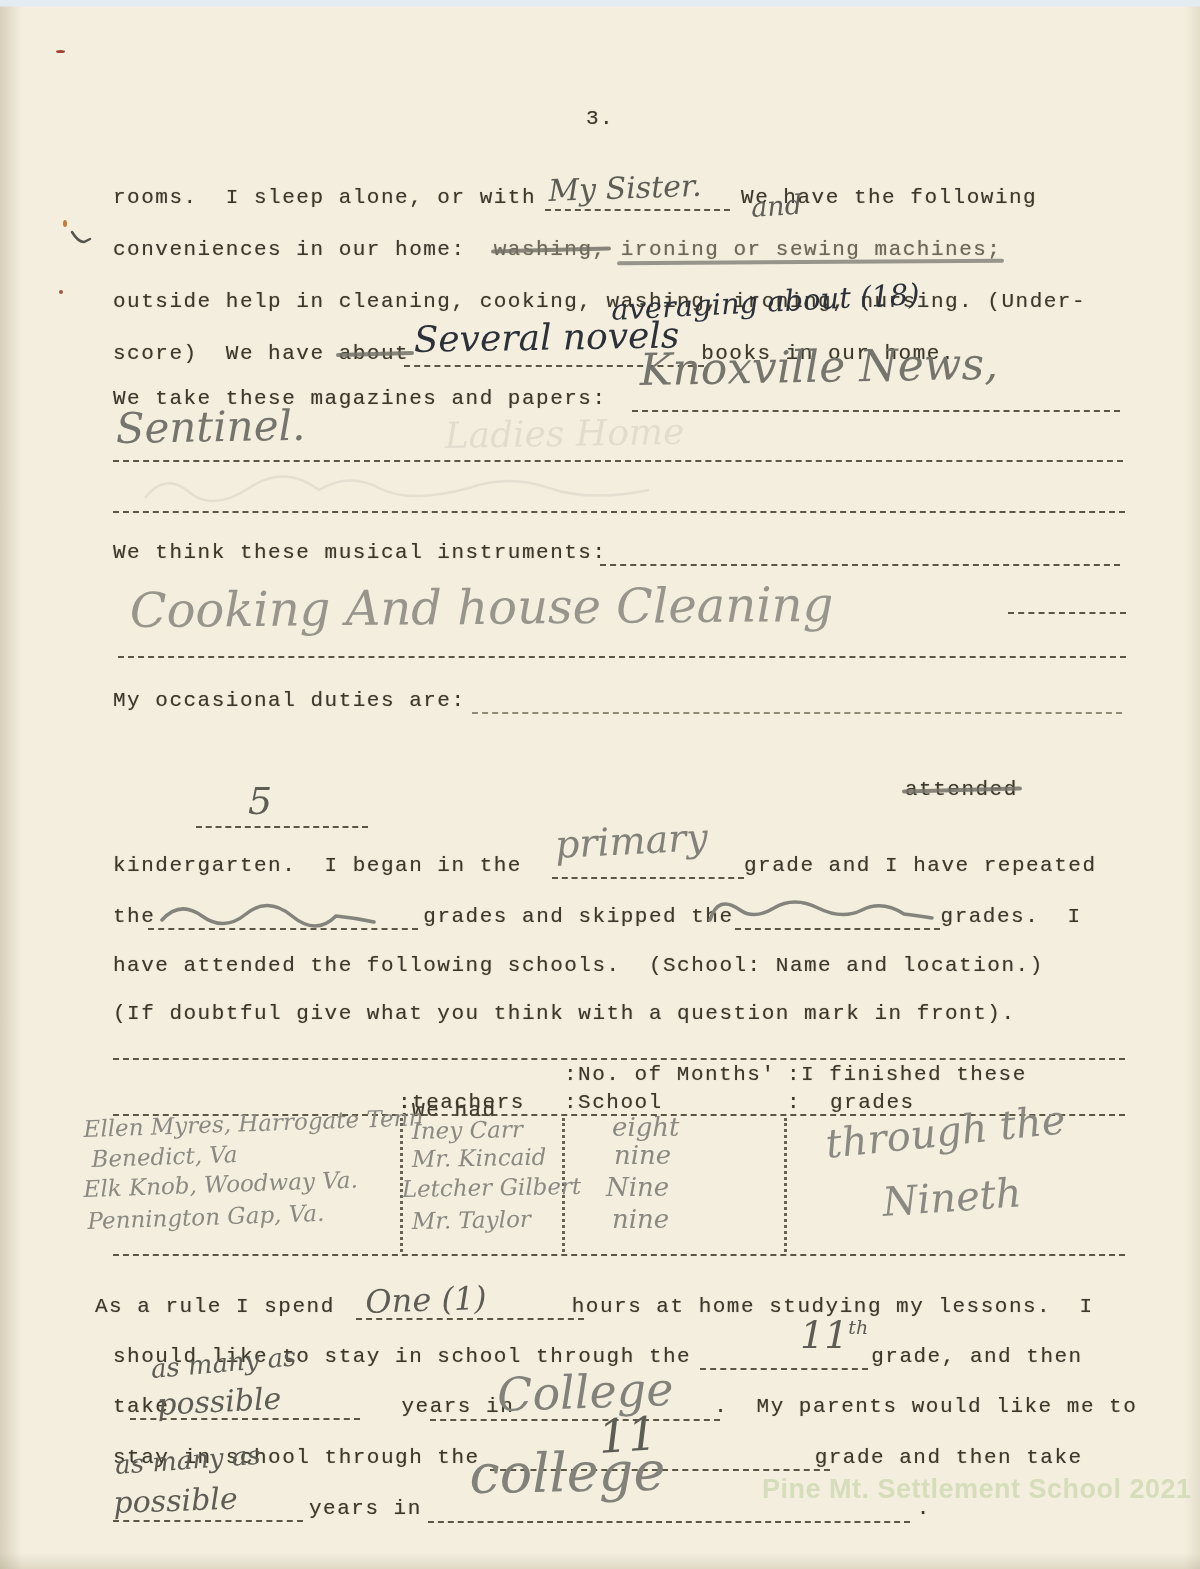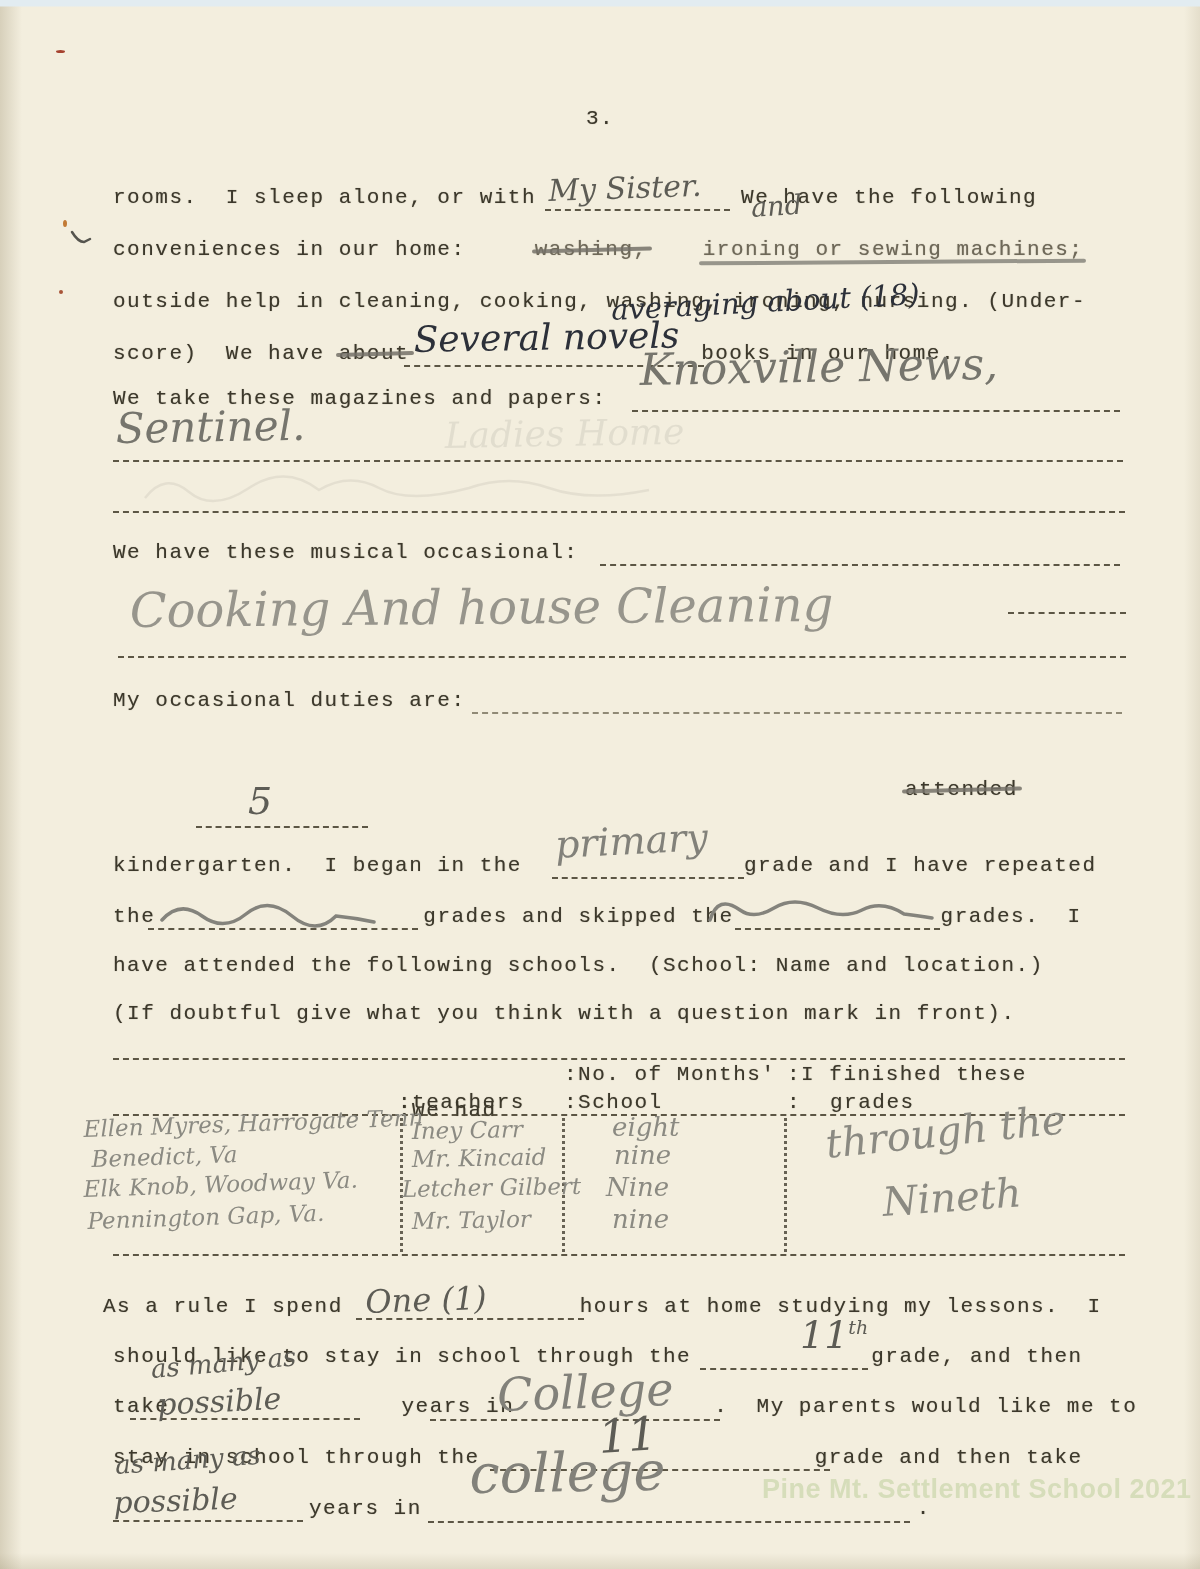--- a/index.html
+++ b/index.html
@@ -10,21 +10,21 @@
       linear-gradient(90deg,rgba(150,138,105,.30) 0px,rgba(150,138,105,0) 22px),
       linear-gradient(270deg,rgba(150,138,105,.16) 0px,rgba(150,138,105,0) 16px),
       linear-gradient(0deg,rgba(150,138,105,.22) 0px,rgba(150,138,105,0) 16px),
       #f3eede;
     font-family:"Liberation Mono",monospace;
   }
   .tw{font-size:21px;line-height:1;letter-spacing:1.5px;color:#3c382b;white-space:pre;
       text-shadow:0 0 1px rgba(60,55,40,.45);}
   .line{position:absolute;white-space:pre;}
   .sp{display:inline-block;}
-  .faded{color:#6e6858;margin-left:41px;}
+  .faded{color:#6e6858;}
   .center{left:0;width:100%;text-align:center;}
   .dashline{position:absolute;height:0;border-top:2px dashed #4c4635;opacity:.9;}
   .dashline.lt{border-color:#6f6954;opacity:.75;}
   .dotsep{position:absolute;width:0;border-left:3px dotted #4f4a3c;opacity:.85;}
   .hw{position:absolute;font-family:"DejaVu Serif",serif;font-style:italic;
       color:#8b8a82;white-space:pre;transform-origin:left bottom;line-height:1;}
   .hw.dkp{color:#5d5c55;}
   .hw.ink{color:#2c3039;}
   .hw.lightp{color:#97958c;}
   .ghost{opacity:.16;}
@@ -65,21 +65,21 @@
   <div class="dashline" style="left:632px;top:410px;width:488px"></div>
   <div class="hw" style="left:640px;top:348px;font-size:44px;transform:rotate(-1deg);color:#76756d">Knoxville News,</div>
   <div class="hw" style="left:116px;top:408px;font-size:42px;transform:rotate(-1deg);color:#76756d">Sentinel.</div>
   <div class="hw ghost" style="left:445px;top:418px;font-size:36px;transform:rotate(-1deg)">Ladies Home</div>
   <div class="dashline" style="left:113px;top:460px;width:1010px"></div>
   <svg style="left:140px;top:470px" width="620" height="36">
     <path d="M5 28 q20 -26 44 -6 t60 -4 t70 2 q30 -18 60 -2 t90 0 q40 -14 80 0 t100 2" fill="none" stroke="#8b8a82" stroke-width="2.5" opacity=".14"></path>
   </svg>
   <div class="dashline" style="left:113px;top:511px;width:1012px"></div>
 
-  <div class="line tw" style="top:542px;left:113px">We have these musical occasional:</div>
+  <div class="line tw" style="top:542px;left:113px">We think these musical instruments:</div>
   <div class="dashline" style="left:600px;top:564px;width:520px"></div>
 
   <div class="dashline" style="left:1008px;top:612px;width:118px"></div>
   <div class="hw lightp" style="left:130px;top:586px;font-size:48px;transform:rotate(-.5deg)">Cooking And house Cleaning</div>
   <div class="dashline" style="left:118px;top:656px;width:1008px"></div>
 
   <div class="line tw" style="top:690px;left:113px">My occasional duties are:</div>
   <div class="dashline lt" style="left:472px;top:712px;width:650px"></div>
 
   <div class="line tw" style="top:779px;left:905px"><span class="strike">attended</span></div>
@@ -129,21 +129,21 @@
   <div class="hw" style="left:412px;top:1210px;font-size:23px;transform:rotate(-1deg)">Mr. Taylor</div>
 
   <div class="hw" style="left:612px;top:1114px;font-size:26px">eight</div>
   <div class="hw" style="left:614px;top:1142px;font-size:26px">nine</div>
   <div class="hw" style="left:606px;top:1174px;font-size:26px">Nine</div>
   <div class="hw" style="left:612px;top:1206px;font-size:26px">nine</div>
 
   <div class="hw" style="left:828px;top:1124px;font-size:40px;transform:rotate(-6deg)">through the</div>
   <div class="hw" style="left:884px;top:1182px;font-size:40px;transform:rotate(-4deg)">Nineth</div>
 
-  <div class="line tw" style="top:1296px;left:103px"><span>As a rule I spend</span><span class="sp" style="width:237px"></span><span>hours at home studying my lessons.  I</span></div>
+  <div class="line tw" style="top:1296px;left:95px"><span>As a rule I spend</span><span class="sp" style="width:237px"></span><span>hours at home studying my lessons.  I</span></div>
   <div class="dashline" style="left:356px;top:1318px;width:228px"></div>
   <div class="hw dkp" style="left:366px;top:1286px;font-size:32px;transform:rotate(-2deg)">One (1)</div>
 
   <div class="line tw" style="top:1346px;left:113px"><span>should like to stay in school through the</span><span class="sp" style="width:180px"></span><span>grade, and then</span></div>
   <div class="dashline" style="left:700px;top:1368px;width:168px"></div>
   <div class="hw dkp" style="left:800px;top:1316px;font-size:38px"><span>11</span><sup>th</sup></div>
 
   <div class="line tw" style="top:1396px;left:113px"><span>take</span><span class="sp" style="width:232px"></span><span>years in</span><span class="sp" style="width:200px"></span><span>.  My parents would like me to</span></div>
   <div class="dashline" style="left:130px;top:1418px;width:230px"></div>
   <div class="dashline" style="left:430px;top:1419px;width:290px"></div>

